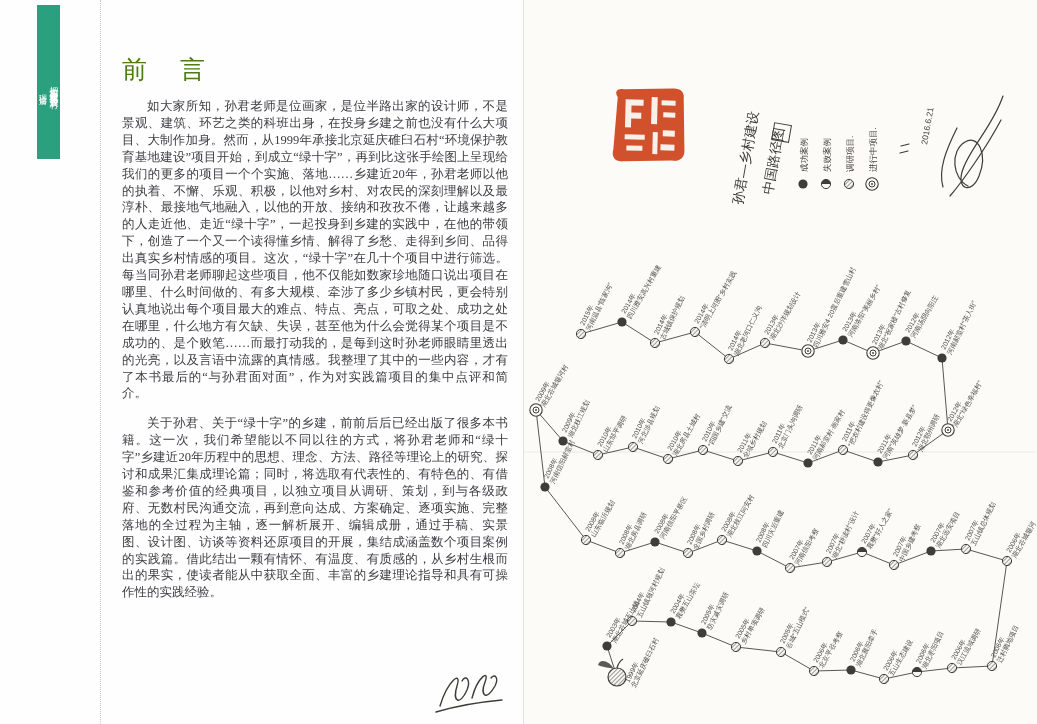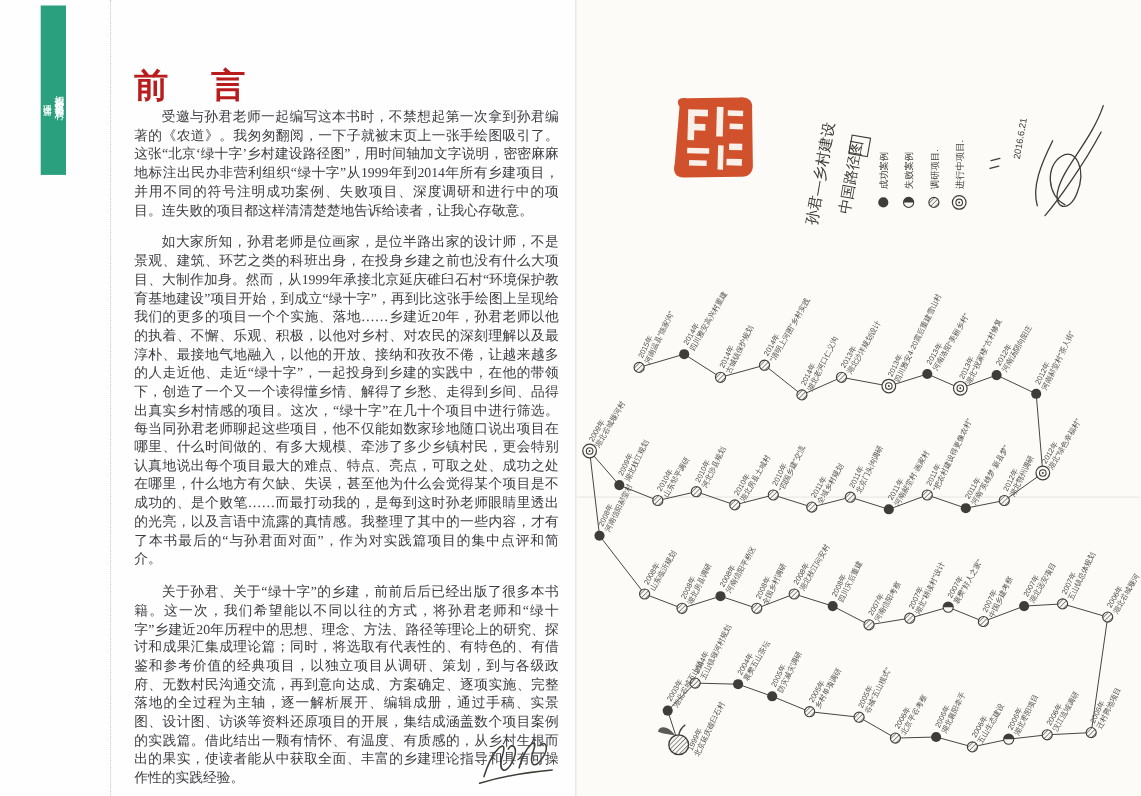--- a/index.html
+++ b/index.html
@@ -7,22 +7,22 @@
          font-family:"Liberation Serif",serif;}
   
   .spine{position:absolute;left:37px;top:5px;width:23px;height:154px;background:#2aa07e;
          color:#ffffff;display:flex;flex-direction:column;align-items:center;
          writing-mode:vertical-rl;text-orientation:upright;font-size:9px;letter-spacing:1.5px;
          padding-top:8px;box-sizing:border-box;font-family:"Liberation Sans",sans-serif;}
   .spine .sub{font-size:8px;margin-top:8px;}
   .dotted-rule{position:absolute;left:100px;top:0;height:724px;width:0;
                border-left:1px dotted #c9c9c9;}
   .trim-mark{position:absolute;left:929px;top:0;height:18px;width:0;border-left:1px dotted #c4c4c4;}
-  .preface-title{position:absolute;left:122px;top:36px;font-size:31px;color:#b91c1c;
-                 letter-spacing:4px;font-weight:700;}
+  .preface-title{position:absolute;left:122px;top:36px;font-size:25px;color:#4d7c0f;
+                 letter-spacing:4px;font-weight:400;}
   .preface-body{position:absolute;left:122px;top:98px;width:386px;font-size:12.5px;
                 line-height:16.9px;color:#3c3d42;text-align:justify;}
   .preface-body p{margin:0 0 13px 0;text-indent:2em;}
   .sig-left{position:absolute;left:424px;top:660px;}
   
   .right-page{position:absolute;left:523px;top:0;width:514px;height:724px;background:#fcfbf8;
               border-left:1px solid #e3e1da;}
   #map-svg{position:absolute;left:0;top:0;width:1037px;height:724px;}
   .nlabel{font-family:"Liberation Sans",sans-serif;font-size:6.8px;fill:#4c4b45;}
   .llabel{font-family:"Liberation Sans",sans-serif;font-size:8.5px;fill:#413f3a;}
@@ -38,21 +38,20 @@
   <aside class="spine">
     <span>把农村建设得更像农村</span>
     <span class="sub">理论篇</span>
   </aside>
   <div class="dotted-rule"></div>
   <div class="trim-mark"></div>
 
   <h1 class="preface-title">前　言</h1>
 
   <div class="preface-body">
-    <p>受邀与孙君老师一起编写这本书时，不禁想起第一次拿到孙君编著的《农道》。我匆匆翻阅，一下子就被末页上一张手绘图吸引了。这张“北京‘绿十字’乡村建设路径图”，用时间轴加文字说明，密密麻麻地标注出民办非营利组织“绿十字”从1999年到2014年所有乡建项目，并用不同的符号注明成功案例、失败项目、深度调研和进行中的项目。连失败的项目都这样清清楚楚地告诉给读者，让我心存敬意。</p>
     <p>如大家所知，孙君老师是位画家，是位半路出家的设计师，不是景观、建筑、环艺之类的科班出身，在投身乡建之前也没有什么大项目、大制作加身。然而，从1999年承接北京延庆碓臼石村“环境保护教育基地建设”项目开始，到成立“绿十字”，再到比这张手绘图上呈现给我们的更多的项目一个个实施、落地……乡建近20年，孙君老师以他的执着、不懈、乐观、积极，以他对乡村、对农民的深刻理解以及最淳朴、最接地气地融入，以他的开放、接纳和孜孜不倦，让越来越多的人走近他、走近“绿十字”，一起投身到乡建的实践中，在他的带领下，创造了一个又一个读得懂乡情、解得了乡愁、走得到乡间、品得出真实乡村情感的项目。这次，“绿十字”在几十个项目中进行筛选。每当同孙君老师聊起这些项目，他不仅能如数家珍地随口说出项目在哪里、什么时间做的、有多大规模、牵涉了多少乡镇村民，更会特别认真地说出每个项目最大的难点、特点、亮点，可取之处、成功之处在哪里，什么地方有欠缺、失误，甚至他为什么会觉得某个项目是不成功的、是个败笔……而最打动我的，是每到这时孙老师眼睛里透出的光亮，以及言语中流露的真情感。我整理了其中的一些内容，才有了本书最后的“与孙君面对面”，作为对实践篇项目的集中点评和简介。</p>
     <p>关于孙君、关于“绿十字”的乡建，前前后后已经出版了很多本书籍。这一次，我们希望能以不同以往的方式，将孙君老师和“绿十字”乡建近20年历程中的思想、理念、方法、路径等理论上的研究、探讨和成果汇集成理论篇；同时，将选取有代表性的、有特色的、有借鉴和参考价值的经典项目，以独立项目从调研、策划，到与各级政府、无数村民沟通交流，再到意向达成、方案确定、逐项实施、完整落地的全过程为主轴，逐一解析展开、编辑成册，通过手稿、实景图、设计图、访谈等资料还原项目的开展，集结成涵盖数个项目案例的实践篇。借此结出一颗有情怀、有温度、有质感的，从乡村生根而出的果实，使读者能从中获取全面、丰富的乡建理论指导和具有可操作性的实践经验。</p>
   </div>
 
   <svg class="sig-left" width="90" height="62">
     <path class="ink" stroke-width="1.4" stroke-linecap="round" d="M16,46 C24,20 38,10 33,26 C28,42 36,46 43,30 C47,20 42,14 38,21
          M48,38 C54,16 66,9 61,22 C56,35 62,42 71,26 C75,18 71,13 67,18
          M12,52 C32,46 56,42 78,40"></path>
   </svg>
 

